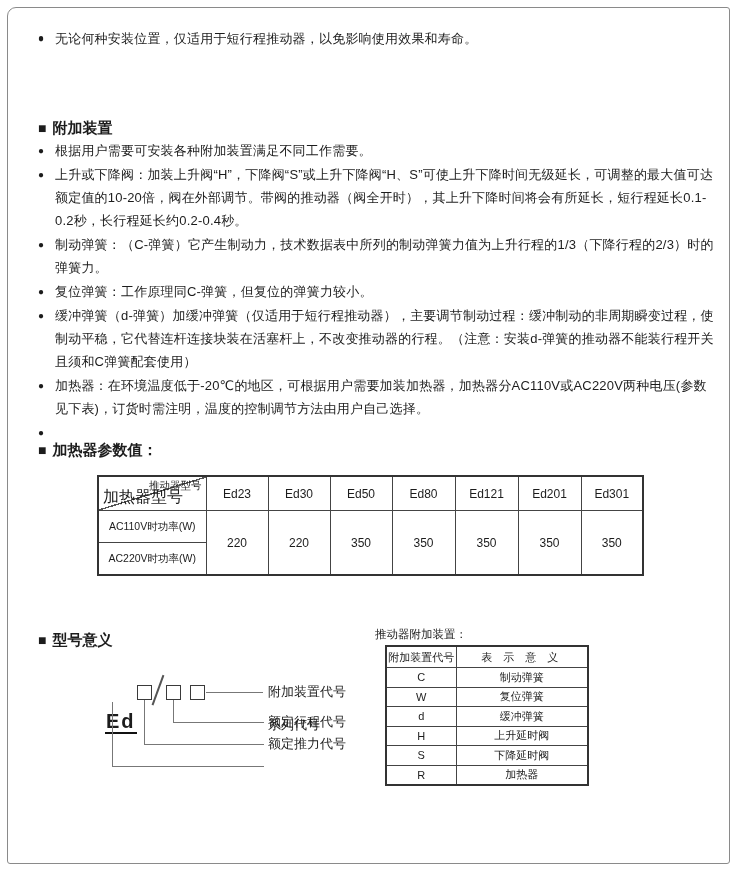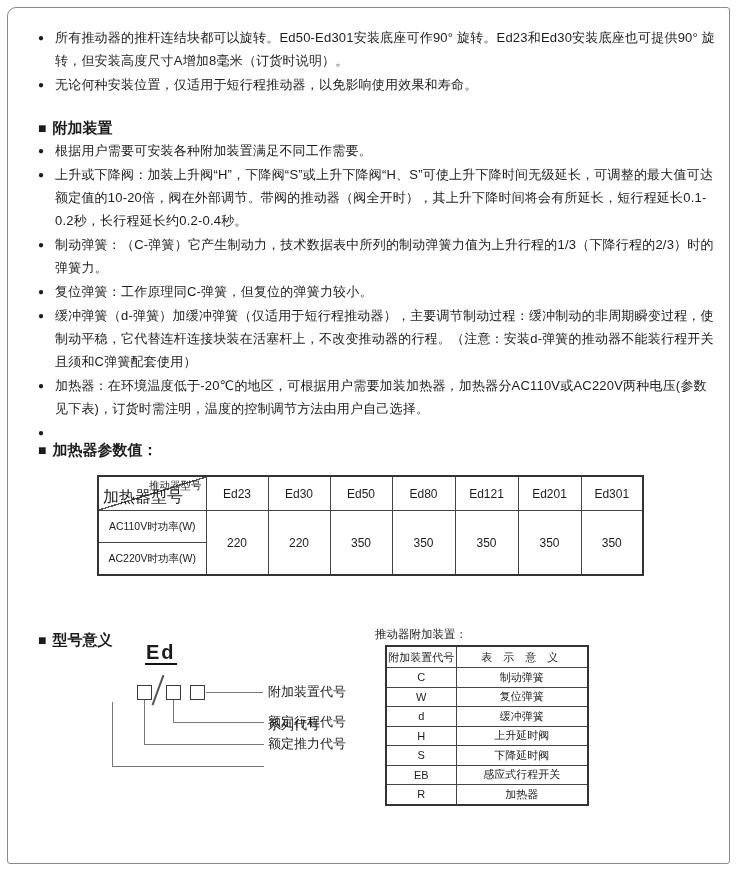--- a/index.html
+++ b/index.html
@@ -44,21 +44,20 @@
 </style>
 </head>
 <body>
 
 <div class="page">
   <div class="frame"></div>
 
   <div class="abs textblock" style="left:38px;top:26px;">
     <div class="para">
       <span class="mark">●</span>
-      <span>所有推动器的推杆连结块都可以旋转。Ed50-Ed301安装底座可作90° 旋转。Ed23和Ed30安装底座也可提供90° 旋转，但安装高度尺寸A增加8毫米（订货时说明）。</span>
     </div>
     <div class="para">
       <span class="mark">●</span>
       <span>无论何种安装位置，仅适用于短行程推动器，以免影响使用效果和寿命。</span>
     </div>
   </div>
 
   <div class="abs h2" style="left:38px;top:119px;">
     <span class="sq">■</span>
     <span>附加装置</span>
@@ -137,21 +136,21 @@
       <td class="rowlab">AC220V时功率(W)</td>
     </tr>
   </tbody>
     </table>
 
   <div class="abs h2" style="left:38px;top:631px;">
     <span class="sq">■</span>
     <span>型号意义</span>
   </div>
 
-  <div class="abs ed" style="left:105px;top:642px;margin-left:40px;">Ed</div>
+  <div class="abs ed" style="left:105px;top:711px;">Ed</div>
   <div class="abs cbox" style="left:137px;top:685px;"></div>
   <div class="abs slash" style="left:157px;top:674px;"></div>
   <div class="abs cbox" style="left:166px;top:685px;"></div>
   <div class="abs cbox" style="left:190px;top:685px;"></div>
 
   <div class="abs line" style="left:206px;top:691.5px;width:57px;height:1px;"></div>
   <div class="abs line" style="left:172.5px;top:700px;width:1px;height:22px;"></div>
   <div class="abs line" style="left:172.5px;top:721.5px;width:91px;height:1px;"></div>
   <div class="abs line" style="left:143.5px;top:700px;width:1px;height:44px;"></div>
   <div class="abs line" style="left:143.5px;top:743.5px;width:120px;height:1px;"></div>
@@ -188,22 +187,18 @@
     </tr>
     <tr>
       <td>H</td>
       <td>上升延时阀</td>
     </tr>
     <tr>
       <td>S</td>
       <td>下降延时阀</td>
     </tr>
     <tr>
-      <td>EB</td>
-      <td>感应式行程开关</td>
-    </tr>
-    <tr>
       <td>R</td>
       <td>加热器</td>
     </tr>
   </tbody>
     </table>
 </div>
 
 </body></html>

